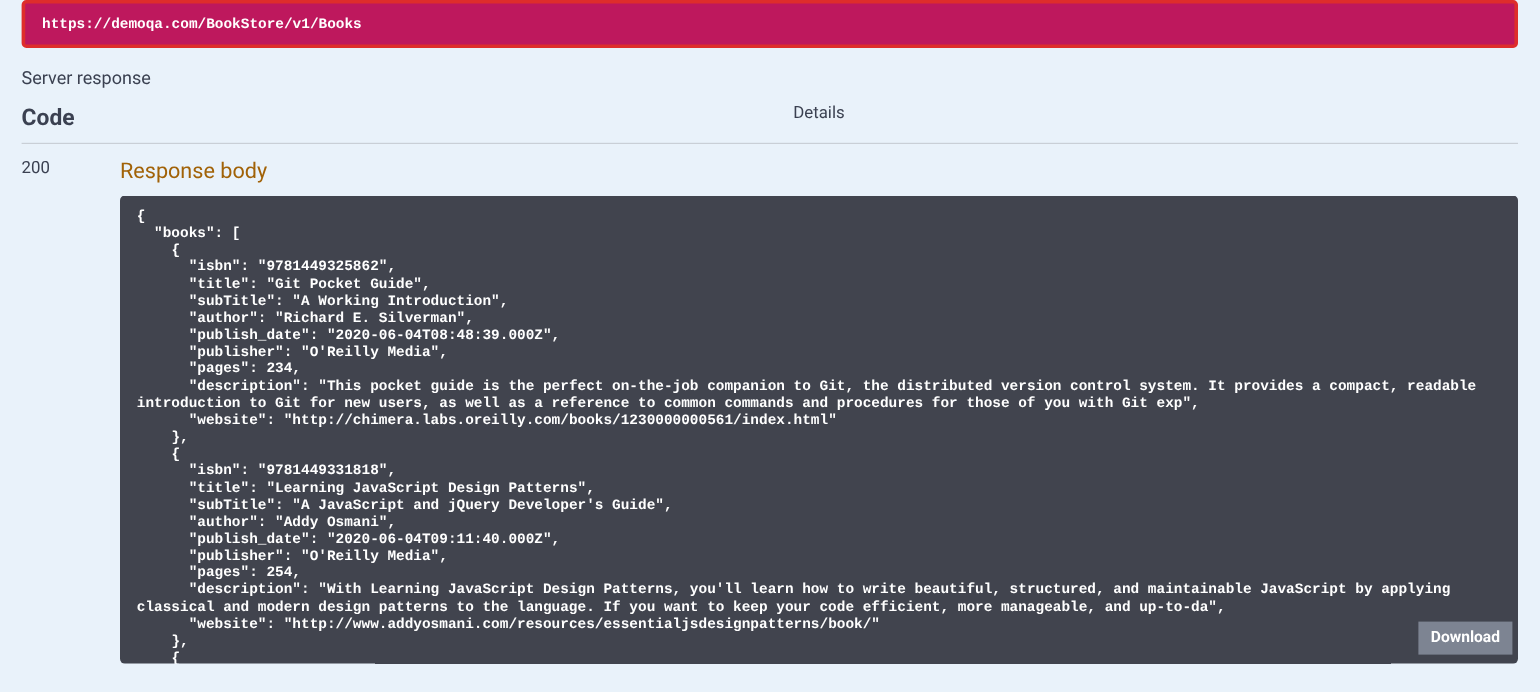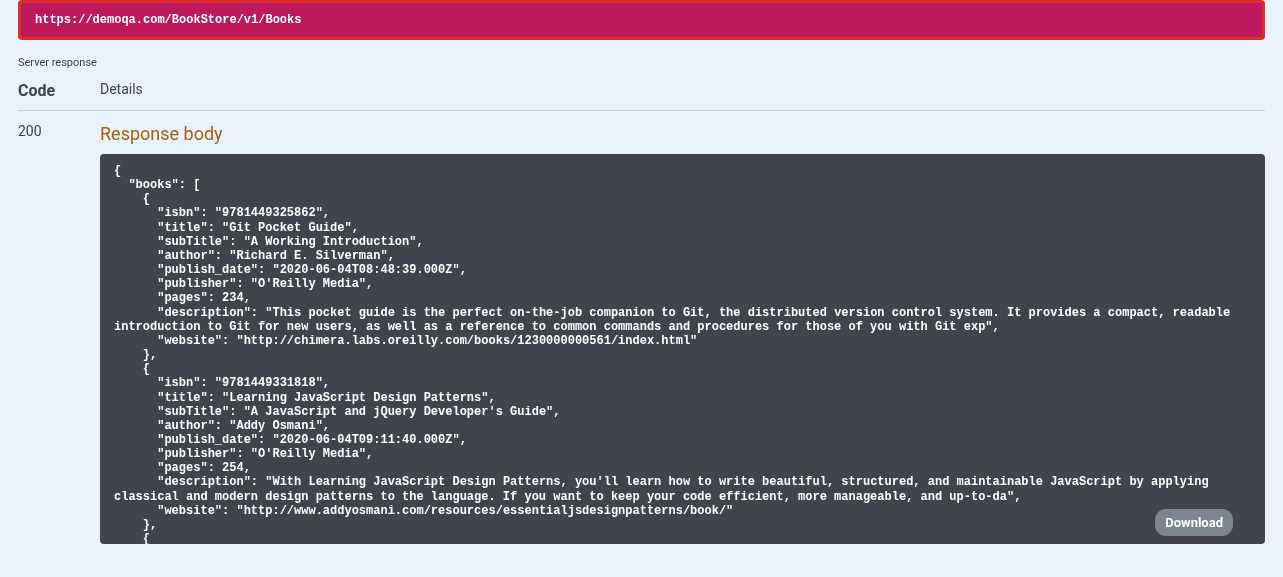--- a/index.html
+++ b/index.html
@@ -32,41 +32,42 @@
   }
   .request-url-box pre {
     color: #ffffff;
     font-family: Consolas, Monaco, "Courier New", monospace;
     font-size: 12px;
     font-weight: 700;
     white-space: pre-wrap;
     word-break: break-all;
   }
   .server-response-label {
-    font-size: 11px;
+    font-size: 15px;
     color: #3b4151;
     margin: 10px 0 12px 0;
   }
   .headers-row {
     display: flex;
     border-bottom: 1px solid #c9cfd6;
     padding: 0 0 10px 0;
     margin-bottom: 12px;
   }
   .col-code {
     width: 82px;
     font-weight: 700;
-    font-size: 16px;
+    font-size: 19px;
     color: #3b4151;
   }
   .col-details {
     flex: 1;
     font-weight: 400;
     font-size: 14px;
     color: #3b4151;
+    text-align: center;
   }
   .response-row {
     display: flex;
   }
   .code-value {
     width: 82px;
     font-size: 14px;
     color: #3b4151;
     padding-top: 0;
   }
@@ -102,29 +103,29 @@
     background: #41444e;
     border-radius: 4px;
   }
   .code-block::-webkit-scrollbar-thumb {
     background: #9ea1a8;
     border-radius: 8px;
     border: 3px solid #41444e;
   }
   .download-btn {
     position: absolute;
-    right: 32px;
+    right: 5px;
     bottom: 8px;
     background: #7d8492;
     color: #ffffff;
     border: none;
     padding: 6px 10px;
     font-size: 13px;
     font-weight: 700;
-    border-radius: 11px;
+    border-radius: 0;
     cursor: pointer;
     font-family: inherit;
   }
 </style>
 </head>
 <body>
 
 <div class="container">
 
 

